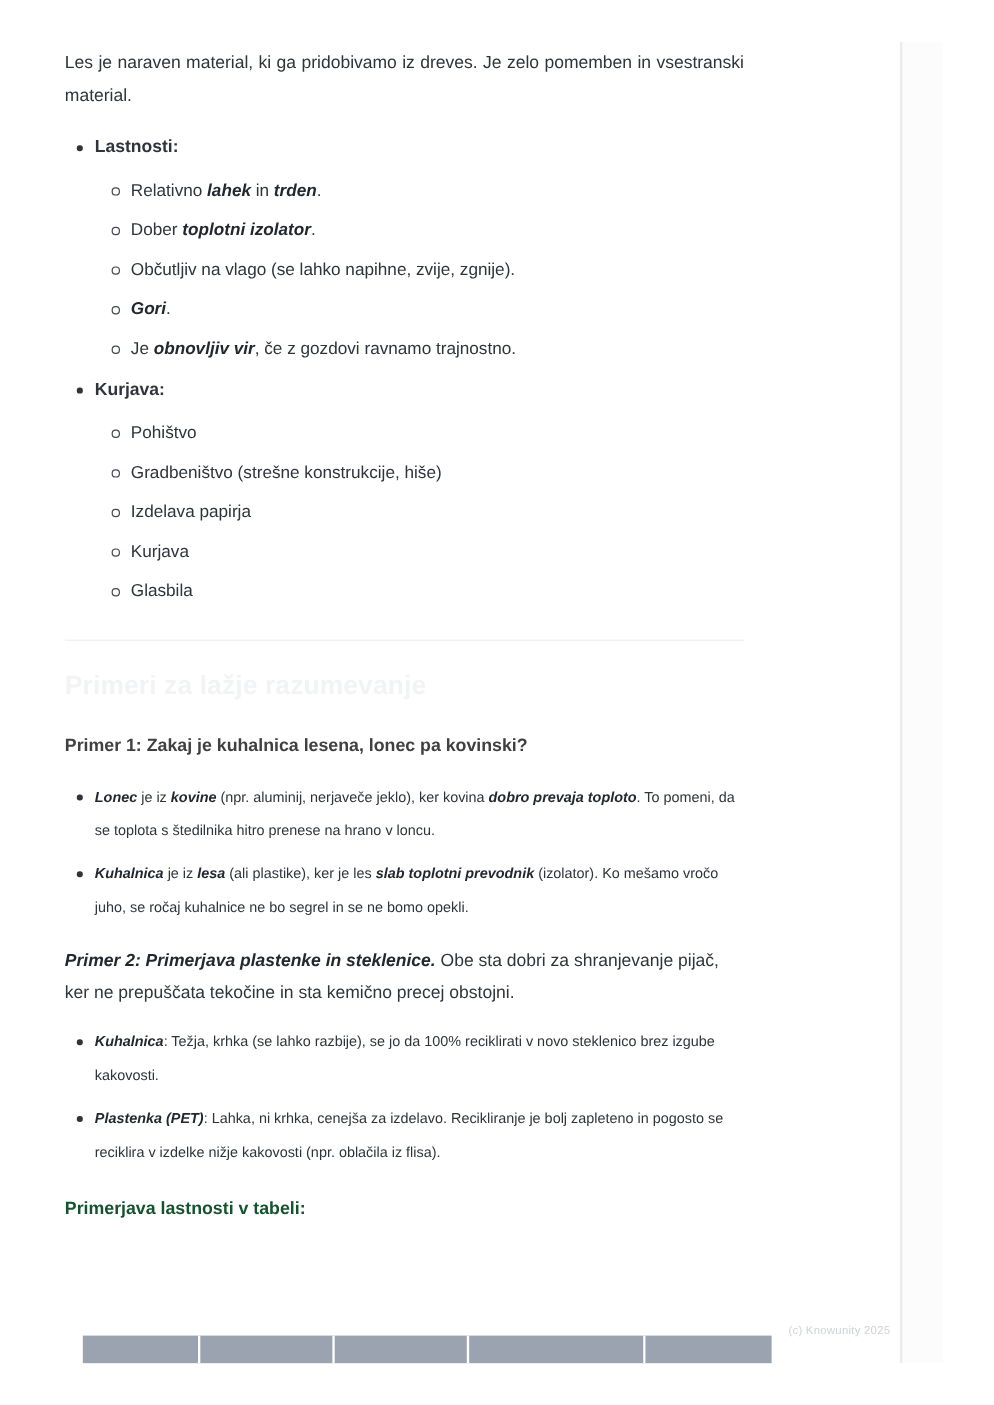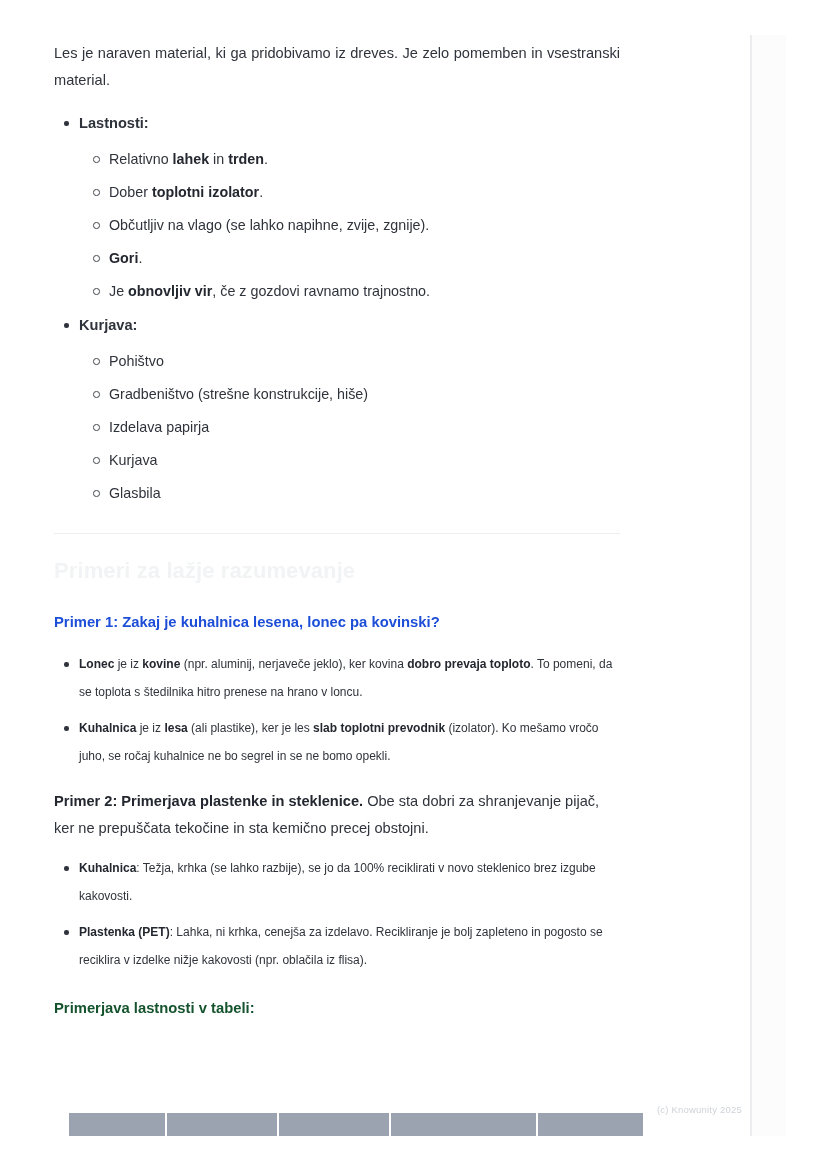--- a/index.html
+++ b/index.html
@@ -52,21 +52,21 @@
 
   p.para {
     margin: 0 0 0 0;
     font-size: 14.6px;
     line-height: 27px;
     color: #2f333b;
     text-align: justify;
   }
   p.intro { text-align: justify; }
 
-  b, strong { font-weight: 700; color: #23272f; }
+  b, strong { font-weight: 700; color: #23272f; font-style: italic; }
 
   
   ul.lvl1 {
     list-style: none;
     margin: 16px 0 0 0;
     padding: 0;
   }
   ul.lvl1 > li {
     position: relative;
     padding-left: 25px;
@@ -126,21 +126,21 @@
     font-weight: 700;
     color: #f2f3f4;
     margin: 20px 0 0 0;
     letter-spacing: 0.1px;
   }
 
   h3.sub-heading {
     font-size: 14.8px;
     line-height: 26px;
     font-weight: 700;
-    color: #1d4ed8;
+    color: #404040;
     margin: 21px 0 16px 0;
   }
 
   p.block {
     margin: 18px 0 0 0;
     font-size: 14.6px;
     line-height: 27px;
     color: #2f333b;
   }
 

